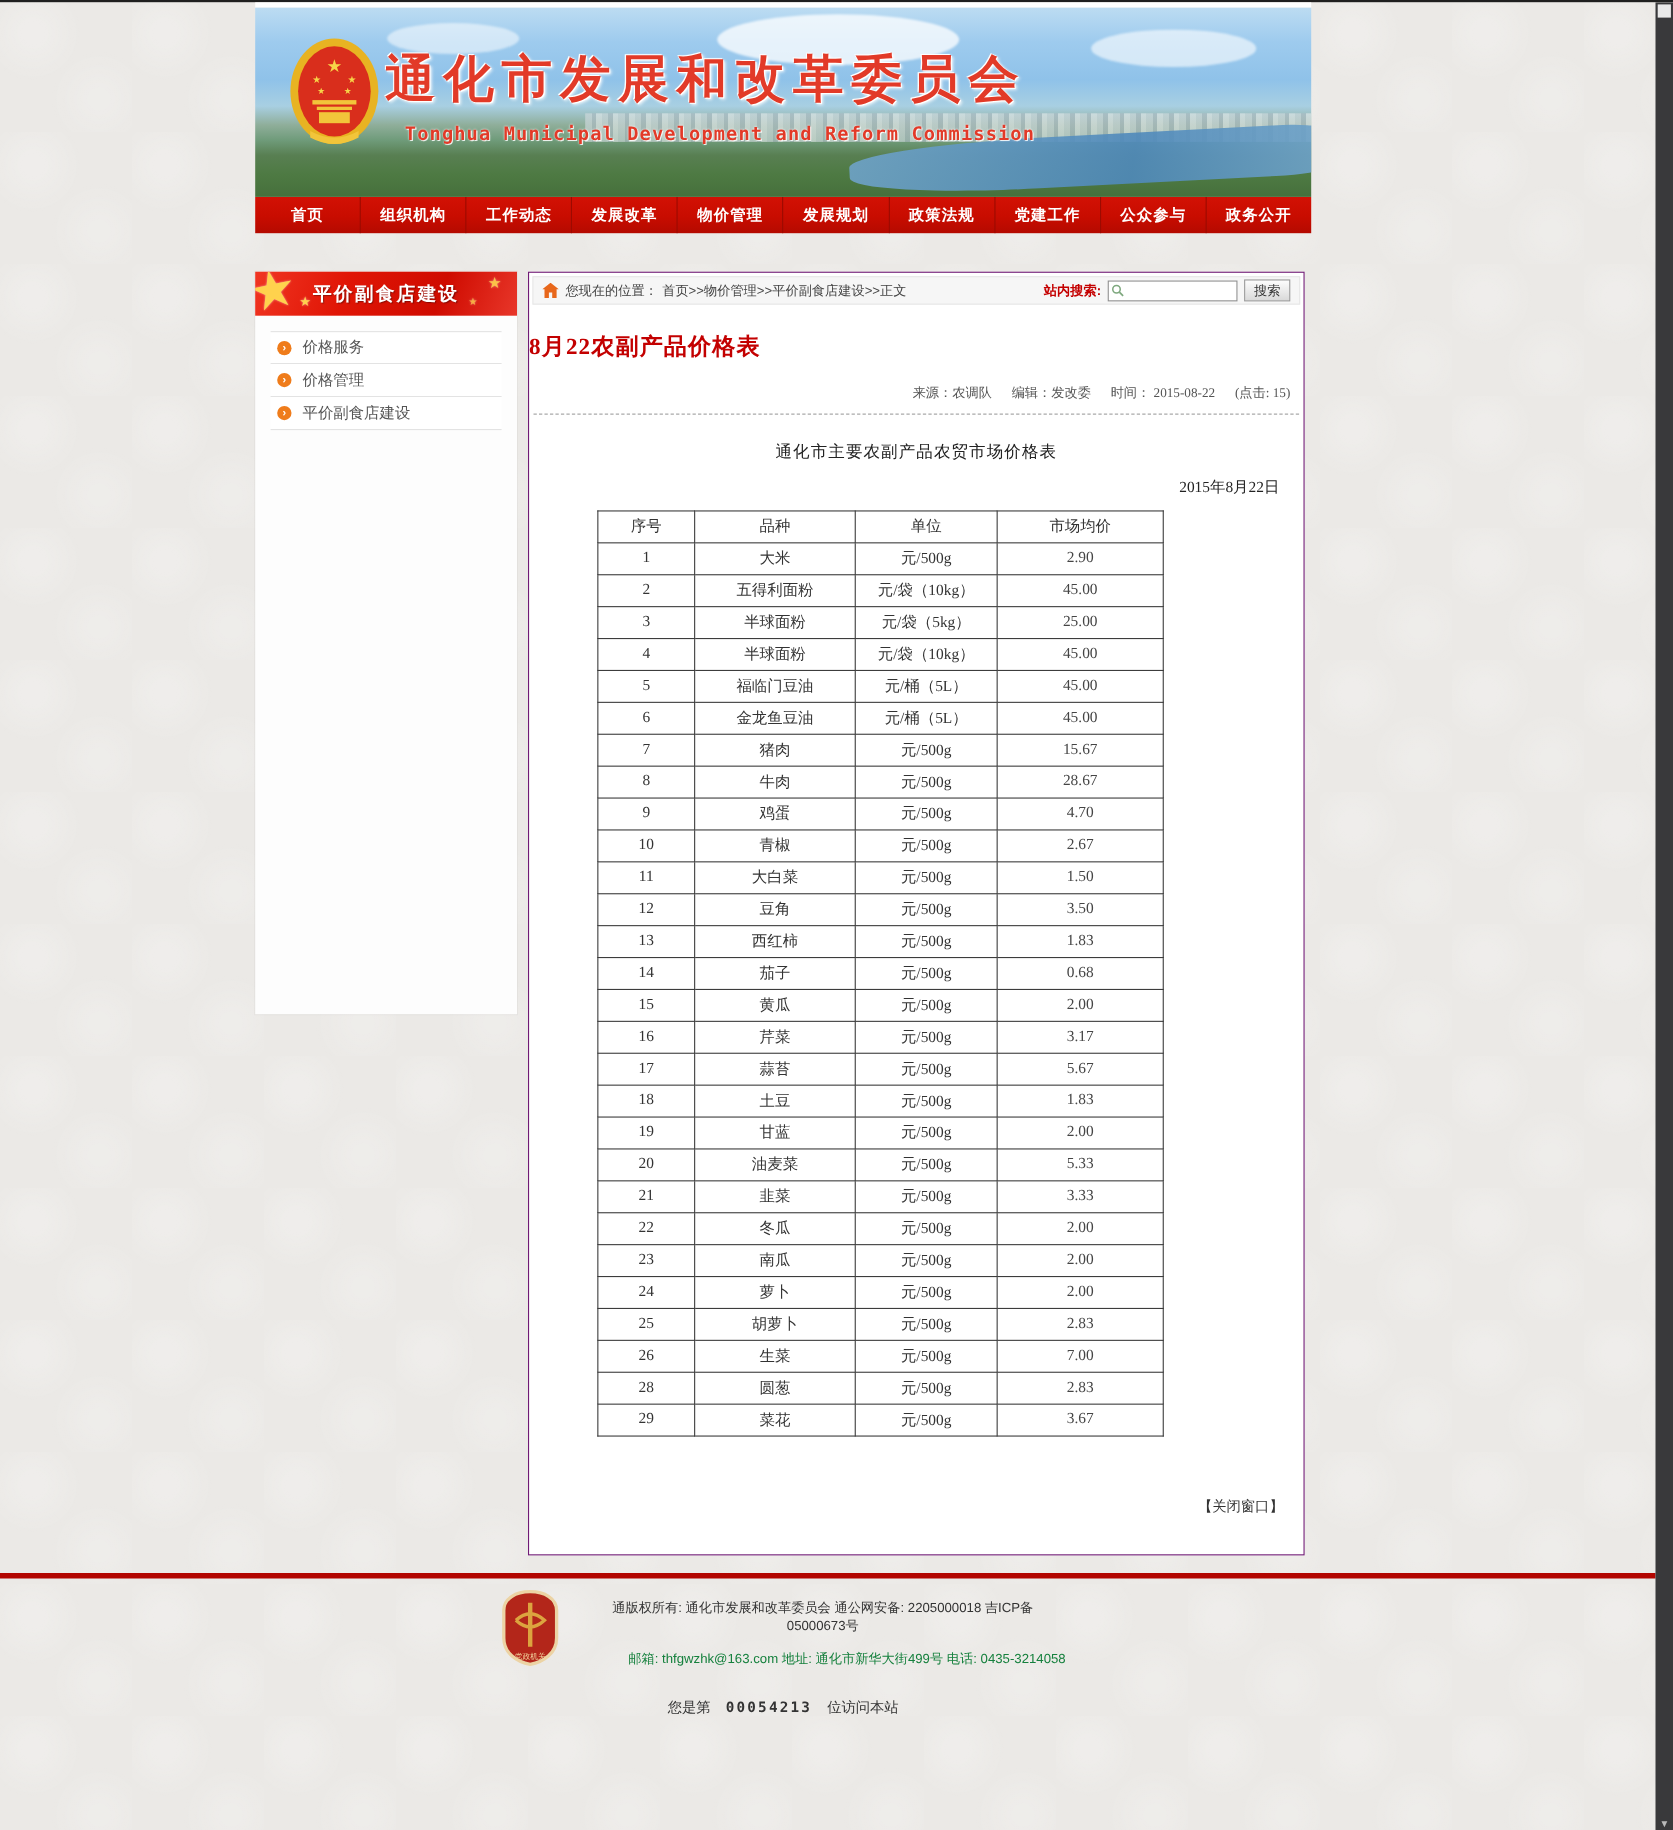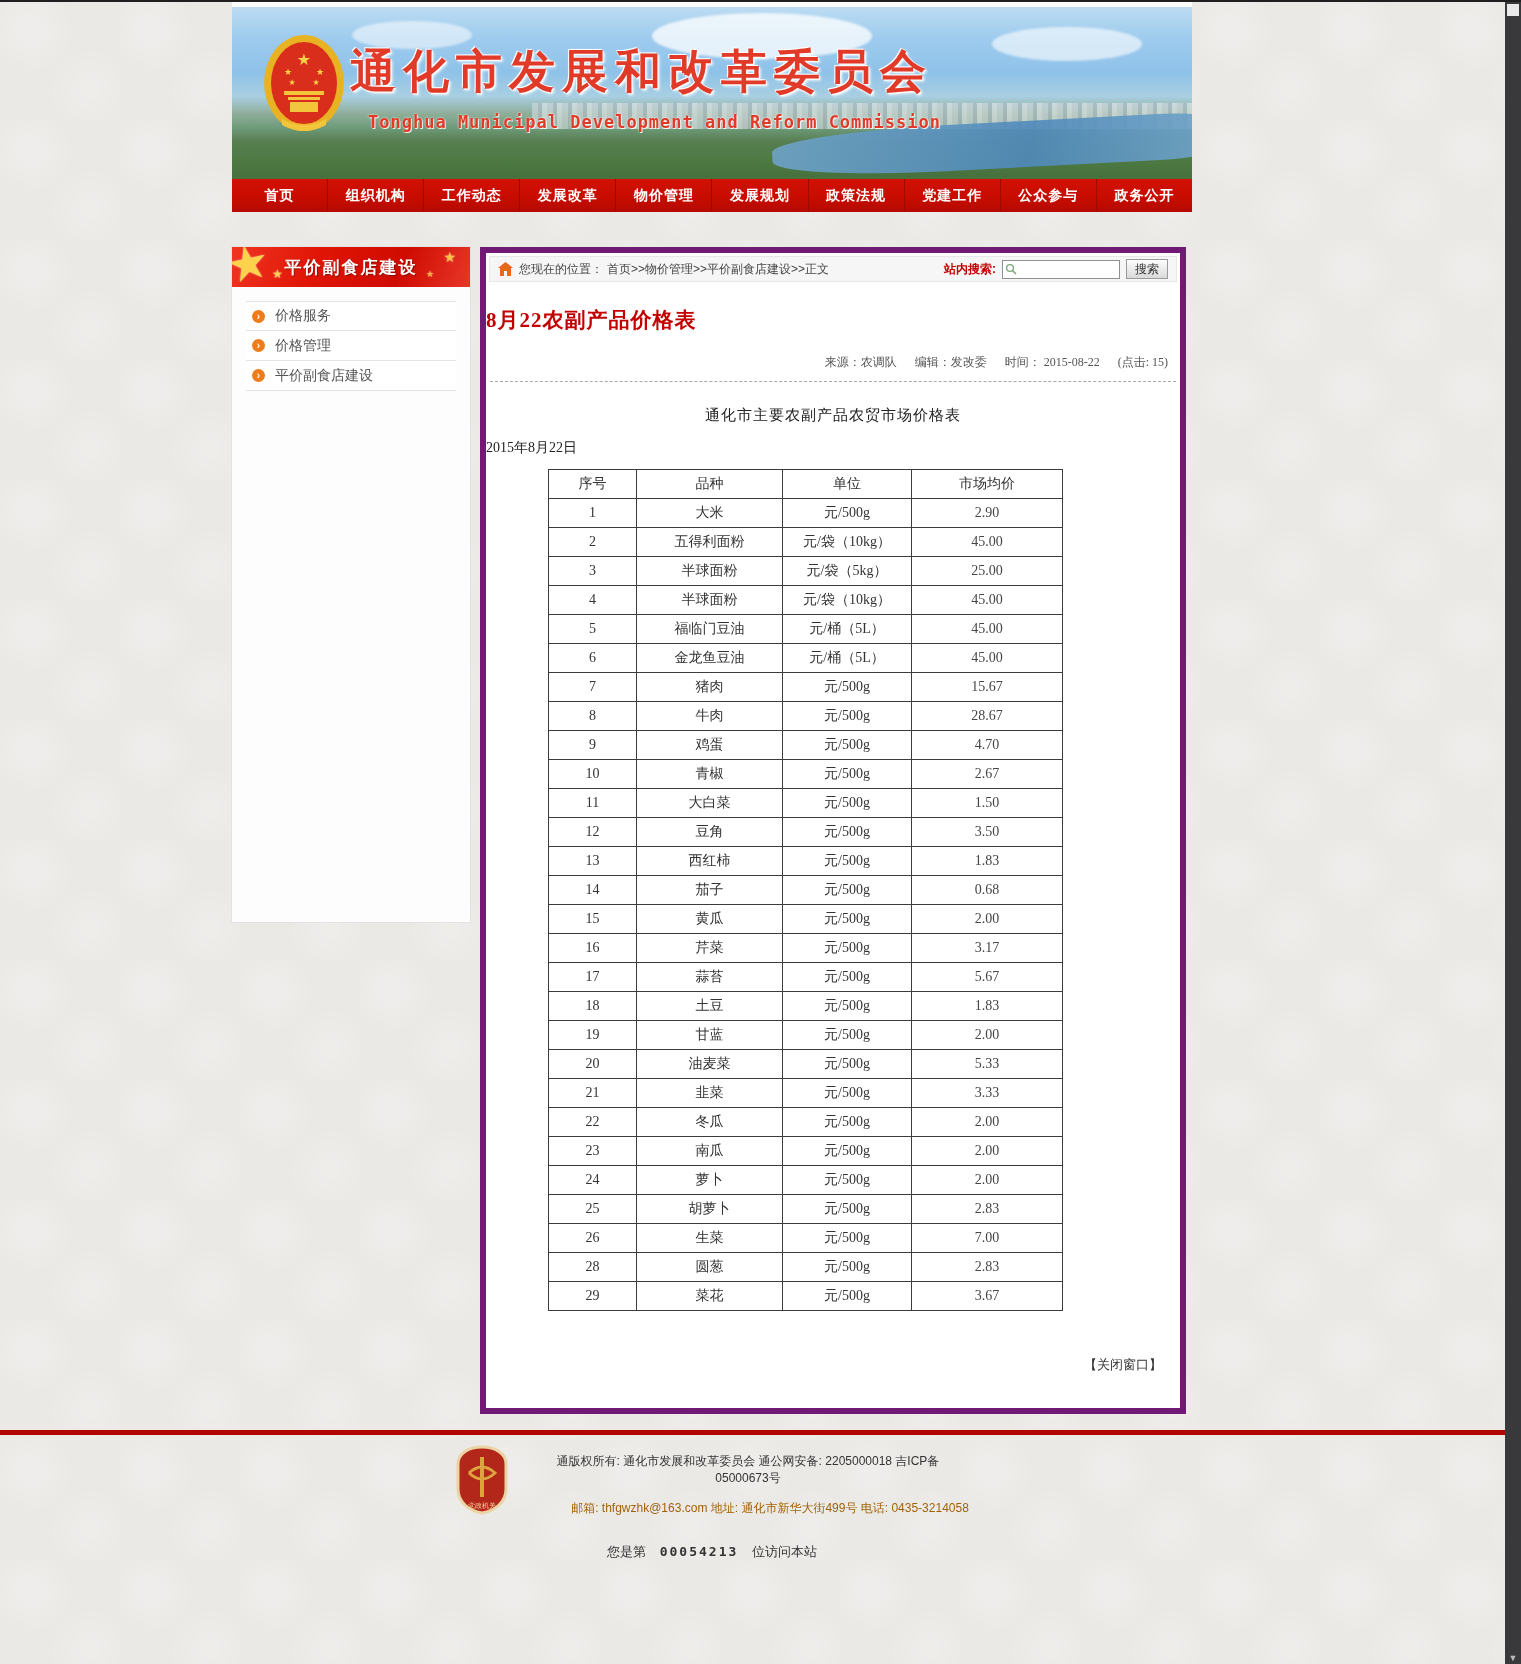--- a/index.html
+++ b/index.html
@@ -85,21 +85,21 @@
     height:30px; border-bottom:1px solid #e3e3e3; padding-left:6px;
     font-size:14px; color:#555; cursor:pointer; background:#fff;
   }
   .sidebar-menu li:first-child{ border-top:1px solid #e3e3e3; }
   .bullet{
     width:13px; height:13px; border-radius:50%; background:#ef7c1b; color:#fff;
     font-size:10px; line-height:13px; text-align:center; font-weight:bold; flex:0 0 13px;
   }
 
   
-  .main{ margin-left:10px; width:706px; background:#fff; border:6px solid #701a75; min-height:1167px; position:relative; }
+  .main{ margin-left:10px; width:706px; background:#fff; border:1px solid #701a75; min-height:1167px; position:relative; }
 
   .breadcrumb-bar{
     margin:3px; height:26px; background:#f6f6f6; border:1px solid #e7e7e7;
     display:flex; align-items:center; padding:0 8px; font-size:12px; color:#444;
   }
   .home-icon{ width:15px; height:14px; margin-right:6px; flex:0 0 15px; }
   .crumb-label{ margin-right:4px; }
   .crumb-path{ color:#444; }
   .search-zone{ margin-left:auto; display:flex; align-items:center; gap:6px; }
   .search-label{ color:#c40000; font-weight:bold; }
@@ -121,42 +121,42 @@
     margin-top:20px; text-align:right; padding-right:12px;
     font-family:"Liberation Serif", serif; font-size:12px; color:#555;
   }
   .article-meta span{ margin-left:18px; }
   .dashed-sep{ margin:10px 4px 0 4px; border:none; border-top:1px dashed #a9a9a9; height:0; }
 
   .table-title{
     margin-top:24px; text-align:center; font-family:"Liberation Serif", serif; font-size:15px; color:#222; letter-spacing:1px;
   }
   .table-date{
-    margin-top:14px; text-align:left; padding-right:22px;
+    margin-top:14px; text-align:right; padding-right:22px;
     font-family:"Liberation Serif", serif; font-size:14px; color:#222;
   }
 
   table.price{ margin:12px 0 0 62px; border-collapse:collapse; font-family:"Liberation Serif", serif; font-size:14px; color:#333; }
   table.price td, table.price th{
     border:1px solid #3c3c3c; height:29px; text-align:center; font-weight:normal; padding:0 4px;
   }
   col.c-no{ width:88px; } col.c-name{ width:146px; } col.c-unit{ width:129px; } col.c-price{ width:151px; }
   td.num{ color:#454545; }
 
   .close-link{
     position:absolute; right:18px; bottom:34px; font-size:13px; color:#333; cursor:pointer;margin-left:21px;
   }
 
   
   .footer-line{ position:absolute; left:0; top:1428px; width:1505px; height:5px; background:#b20500; }
   .footer{ position:absolute; left:232px; top:1433px; width:960px; }
   .footer-main{ display:flex; justify-content:center; align-items:flex-start; gap:18px; padding-top:10px; }
   .badge{ width:54px; height:70px; flex:0 0 54px; }
   .footer-textcol{ text-align:center; font-size:12px; color:#333; line-height:17px; padding-top:8px; max-width:460px; }
-  .footer-line3{ margin-top:13px; font-size:12px; color:#a16207;margin-left:44px; }
+  .footer-line3{ margin-top:13px; font-size:12px; color:#15803d;margin-left:44px; }
   .counter-row{ margin-top:26px; text-align:center; font-size:13px; color:#333; }
   .counter-num{ font-family:"DejaVu Sans Mono", monospace; font-weight:bold; letter-spacing:2px; margin:0 10px; }
 </style>
 </head>
 <body>
 
 <div class="page">
 
   <div class="scrollbar">
     <div class="thumb"></div>

